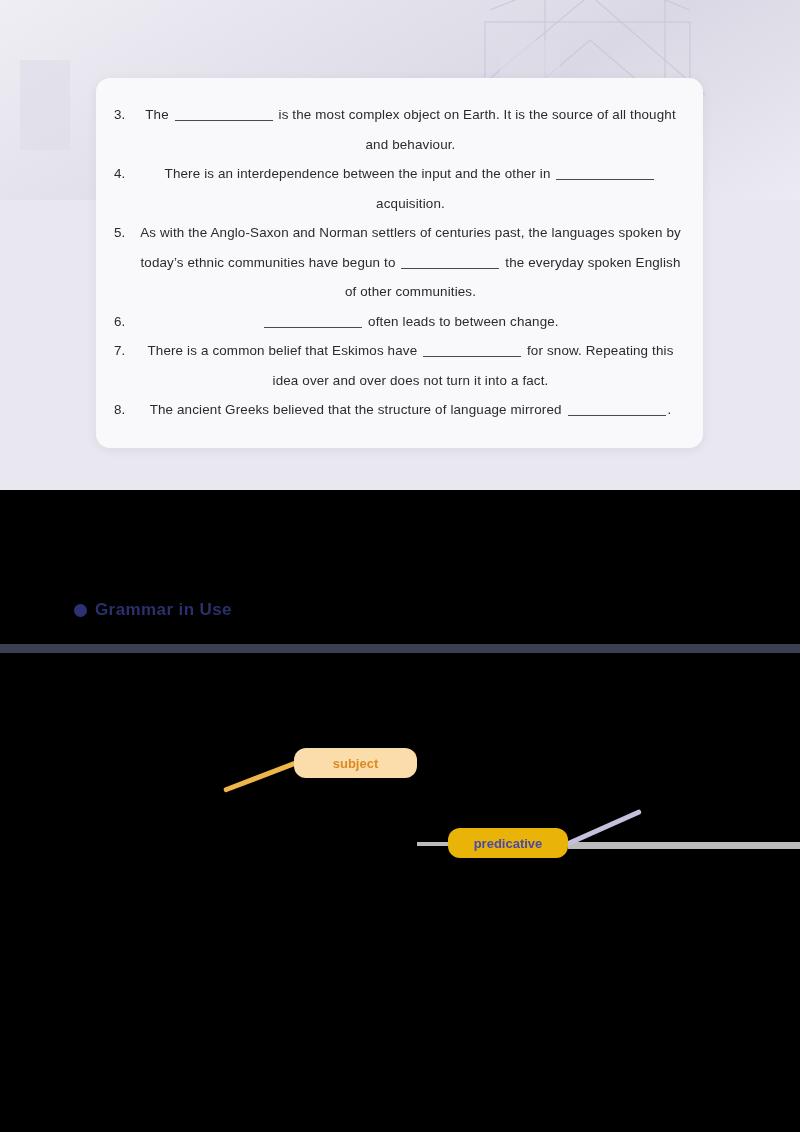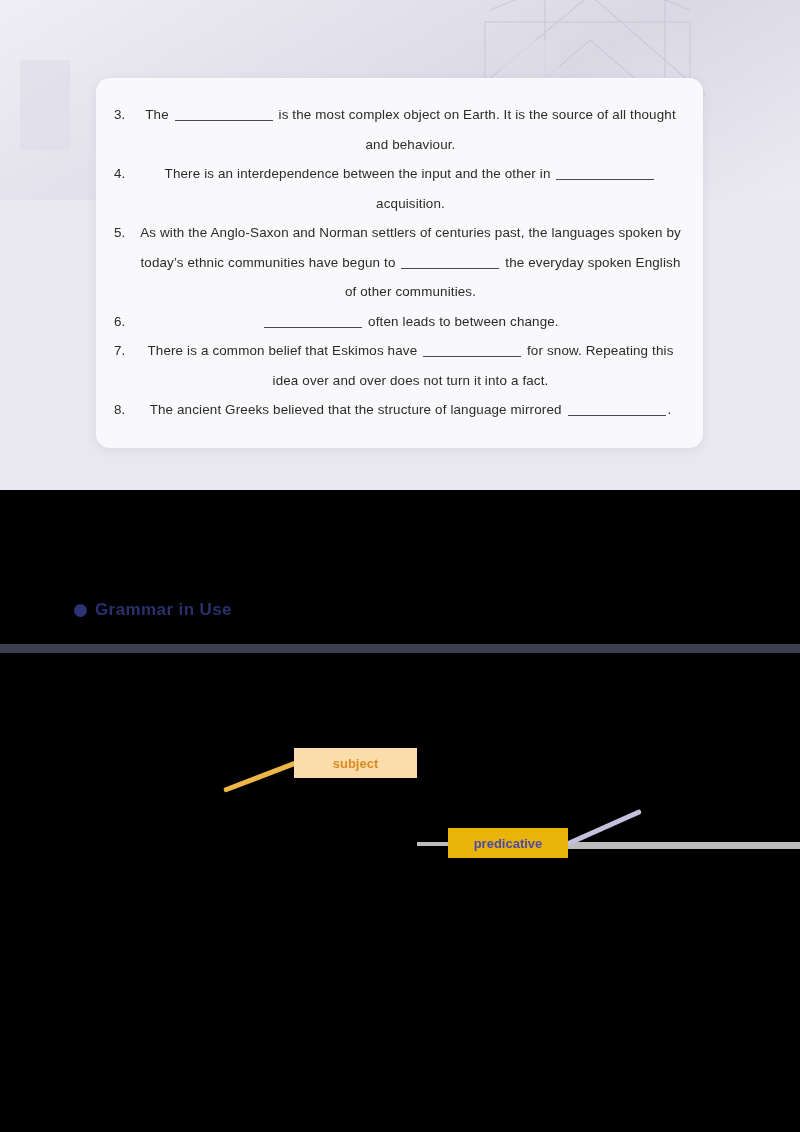--- a/index.html
+++ b/index.html
@@ -157,21 +157,21 @@
   }
 
   
   .callout {
     position: absolute;
     display: flex;
     align-items: center;
     justify-content: center;
     font-size: 13px;
     font-weight: bold;
-    border-radius: 0;
+    border-radius: 12px;
   }
 
   .callout-subject {
     left: 294px;
     top: 222px;
     width: 123px;
     height: 30px;
     background: #fbddab;
     color: #d98b21;
   }

